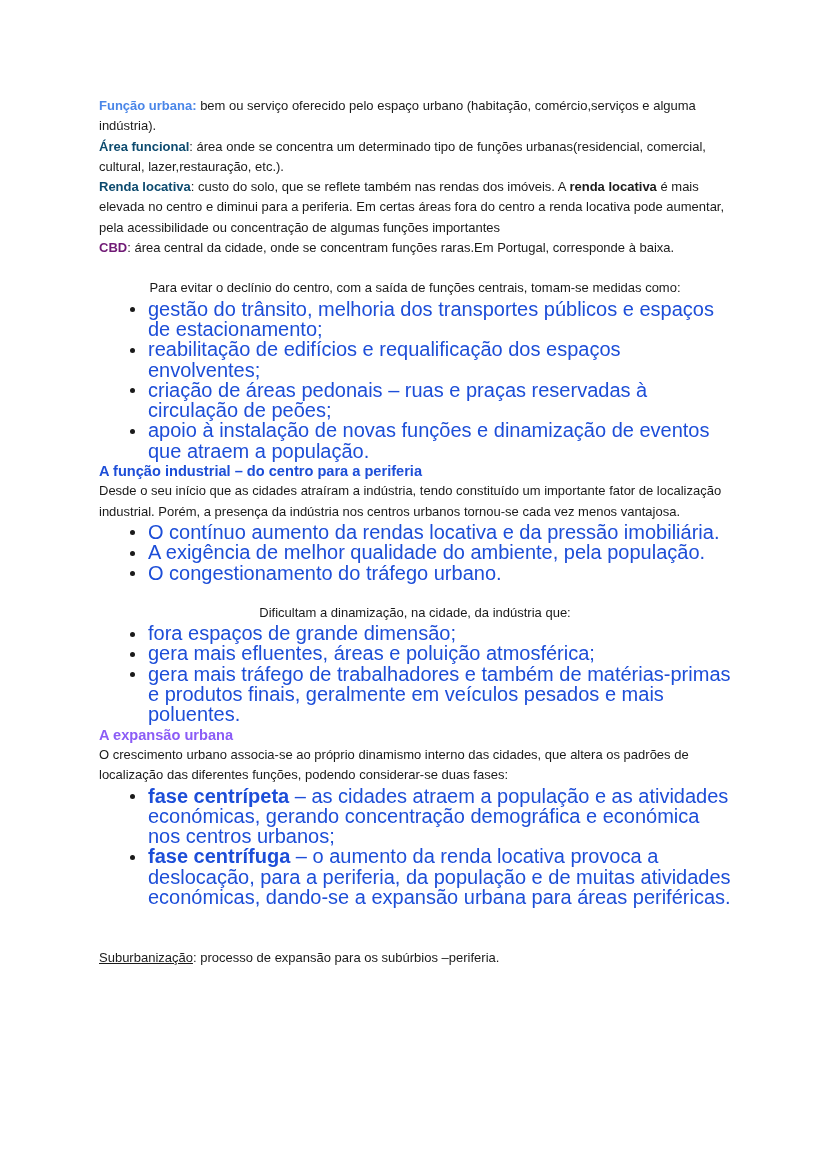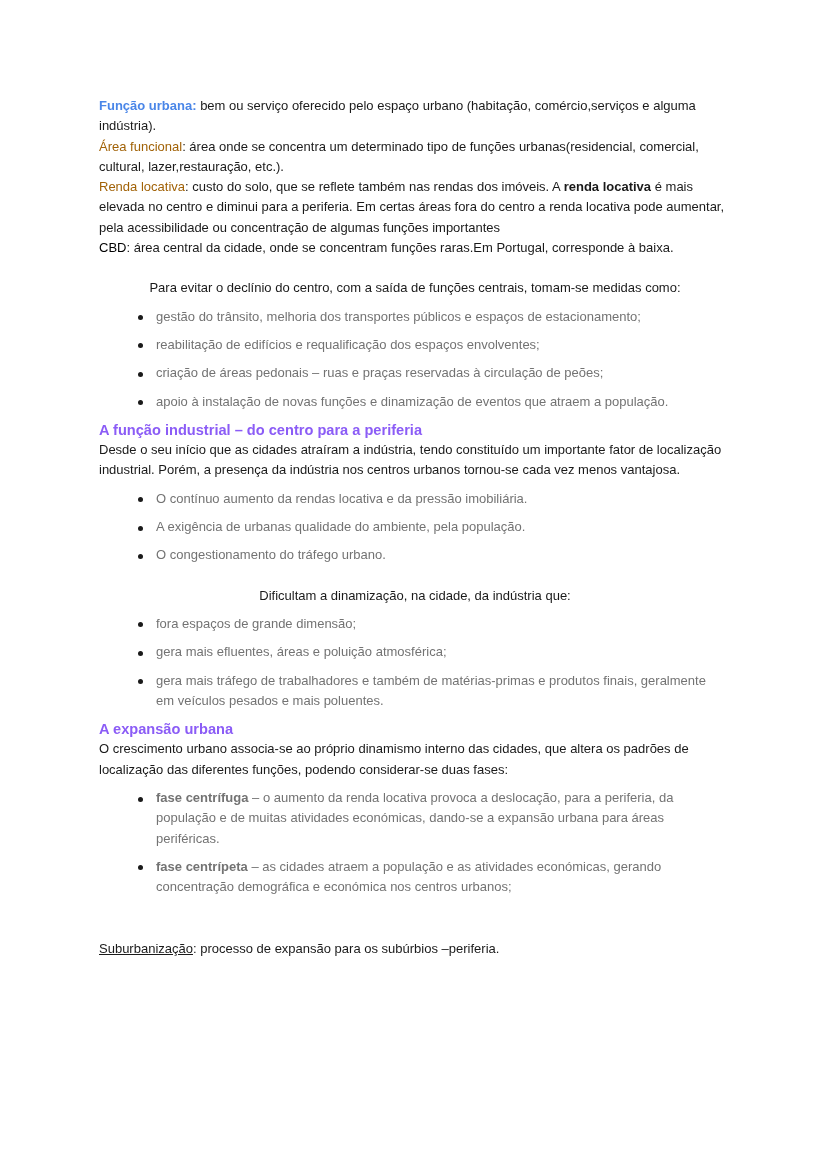--- a/index.html
+++ b/index.html
@@ -35,47 +35,47 @@
   }
   .para.gap-before {
     margin-top: 20px;
     text-align: center;
   }
   .para.gap-before-lg {
     margin-top: 41px;
   }
 
   .term-blue   { color: #4a86e8; font-weight: bold; }
-  .term-yellow { color: #a16207; font-weight: normal; }
+  .term-yellow { color: #0c4a6e; font-weight: bold; }
   .term-pink   { color: #c27ba0; font-weight: bold; }
-  .term-cyan   { color: #000000; font-weight: normal; }
+  .term-cyan   { color: #701a75; font-weight: bold; }
   .bold        { font-weight: bold; }
   .underline   { text-decoration: underline; text-align: right; }
 
   h2.heading {
     font-size: 14.6px;
     line-height: 20.3px;
     font-weight: bold;
     margin: 0;
   }
-  h2.heading-purple { color: #8b5cf6; }
+  h2.heading-purple { color: #1d4ed8; }
   h2.heading-red    { color: #8b5cf6; }
 
   ul.bullets {
     list-style: none;
     margin: 0;
     padding: 0;
   }
   ul.bullets > li {
     position: relative;
-    font-size: 13px;
+    font-size: 20px;
     line-height: 20.3px;
-    color: #737373;
+    color: #1d4ed8;
     padding-left: 49px;
-    margin: 8px;
+    margin: 0;
   }
   ul.bullets > li::before {
     content: "";
     position: absolute;
     left: 31px;
     top: 8.5px;
     width: 5px;
     height: 5px;
     border-radius: 50%;
     background: #1a1a1a;
@@ -107,37 +107,37 @@
       <li>criação de áreas pedonais – ruas e praças reservadas à circulação de peões;</li>
       <li>apoio à instalação de novas funções e dinamização de eventos que atraem a população.</li>
     </ul>
 
     <h2 class="heading heading-purple gap-before-xl">A função industrial – do centro para a periferia</h2>
 
     <p class="para">Desde o seu início que as cidades atraíram a indústria, tendo constituído um importante fator de localização industrial. Porém, a presença da indústria nos centros urbanos tornou-se cada vez menos vantajosa.</p>
 
     <ul class="bullets list-gap-before">
       <li>O contínuo aumento da rendas locativa e da pressão imobiliária.</li>
-      <li>A exigência de urbanas qualidade do ambiente, pela população.</li>
+      <li>A exigência de melhor qualidade do ambiente, pela população.</li>
       <li>O congestionamento do tráfego urbano.</li>
     </ul>
 
     <p class="para gap-before">Dificultam a dinamização, na cidade, da indústria que:</p>
 
     <ul class="bullets">
       <li>fora espaços de grande dimensão;</li>
       <li>gera mais efluentes, áreas e poluição atmosférica;</li>
       <li>gera mais tráfego de trabalhadores e também de matérias-primas e produtos finais, geralmente em veículos pesados e mais poluentes.</li>
     </ul>
 
     <h2 class="heading heading-red gap-before-lg">A expansão urbana</h2>
 
     <p class="para">O crescimento urbano associa-se ao próprio dinamismo interno das cidades, que altera os padrões de localização das diferentes funções, podendo considerar-se duas fases:</p>
 
     <ul class="bullets">
+      <li><span class="bold">fase centrípeta</span><span> – as cidades atraem a população e as atividades económicas, gerando concentração demográfica e económica nos centros urbanos;</span></li>
       <li><span class="bold">fase centrífuga</span><span> – o aumento da renda locativa provoca a deslocação, para a periferia, da população e de muitas atividades económicas, dando-se a expansão urbana para áreas periféricas.</span></li>
-      <li><span class="bold">fase centrípeta</span><span> – as cidades atraem a população e as atividades económicas, gerando concentração demográfica e económica nos centros urbanos;</span></li>
     </ul>
 
     <p class="para gap-before-lg"><span class="underline">Suburbanização</span><span>: processo de expansão para os subúrbios –periferia.</span></p>
 
   </div>
 </div>
 
 </body></html>

